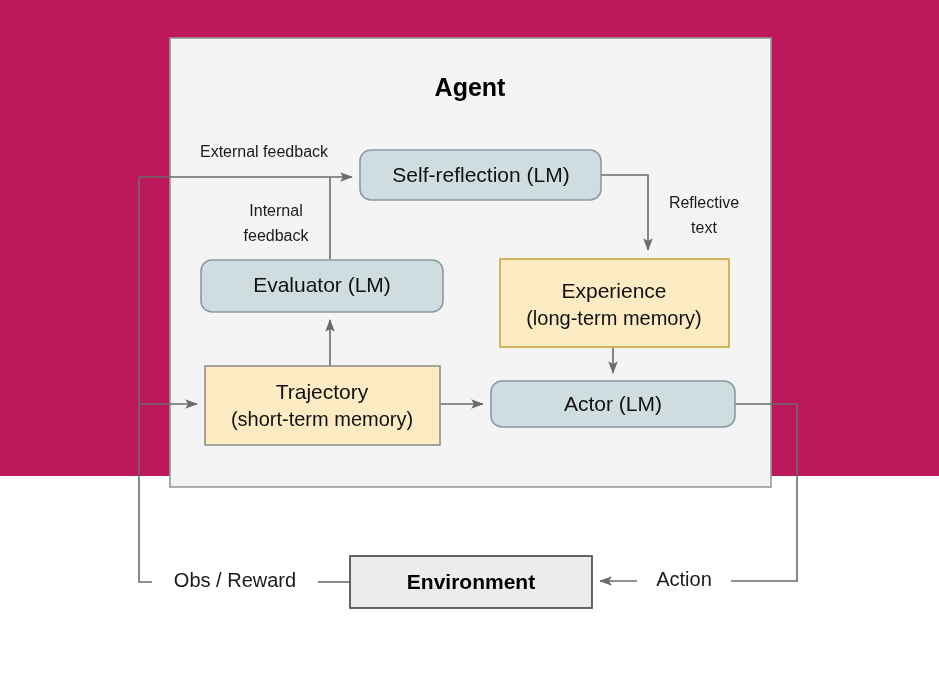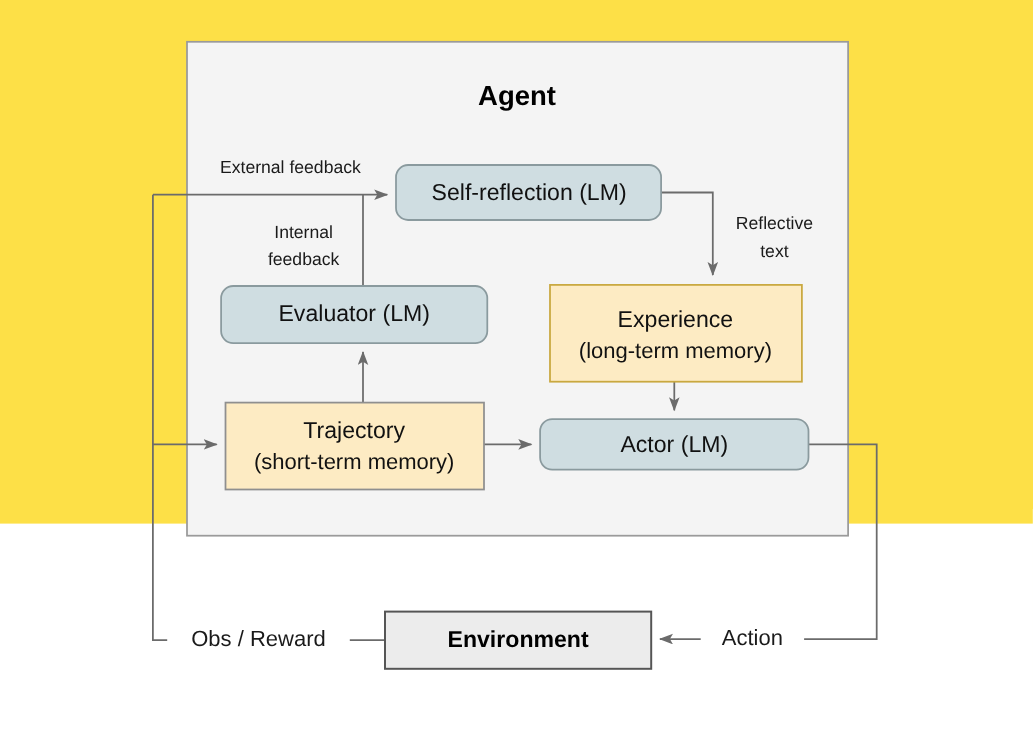--- a/index.html
+++ b/index.html
@@ -10,21 +10,21 @@
   body {
     width: 939px;
     height: 673px;
     overflow: hidden;
     font-family: "Liberation Sans", sans-serif;
   }
   #canvas {
     position: relative;
     width: 939px;
     height: 476px;
-    background: #fde047;
+    background: #be185d;
   }
   svg#diagram {
     position: absolute;
     left: 0;
     top: 0;
     width: 939px;
     height: 673px;
   }
   .node-label {
     font-family: "Liberation Sans", sans-serif;

